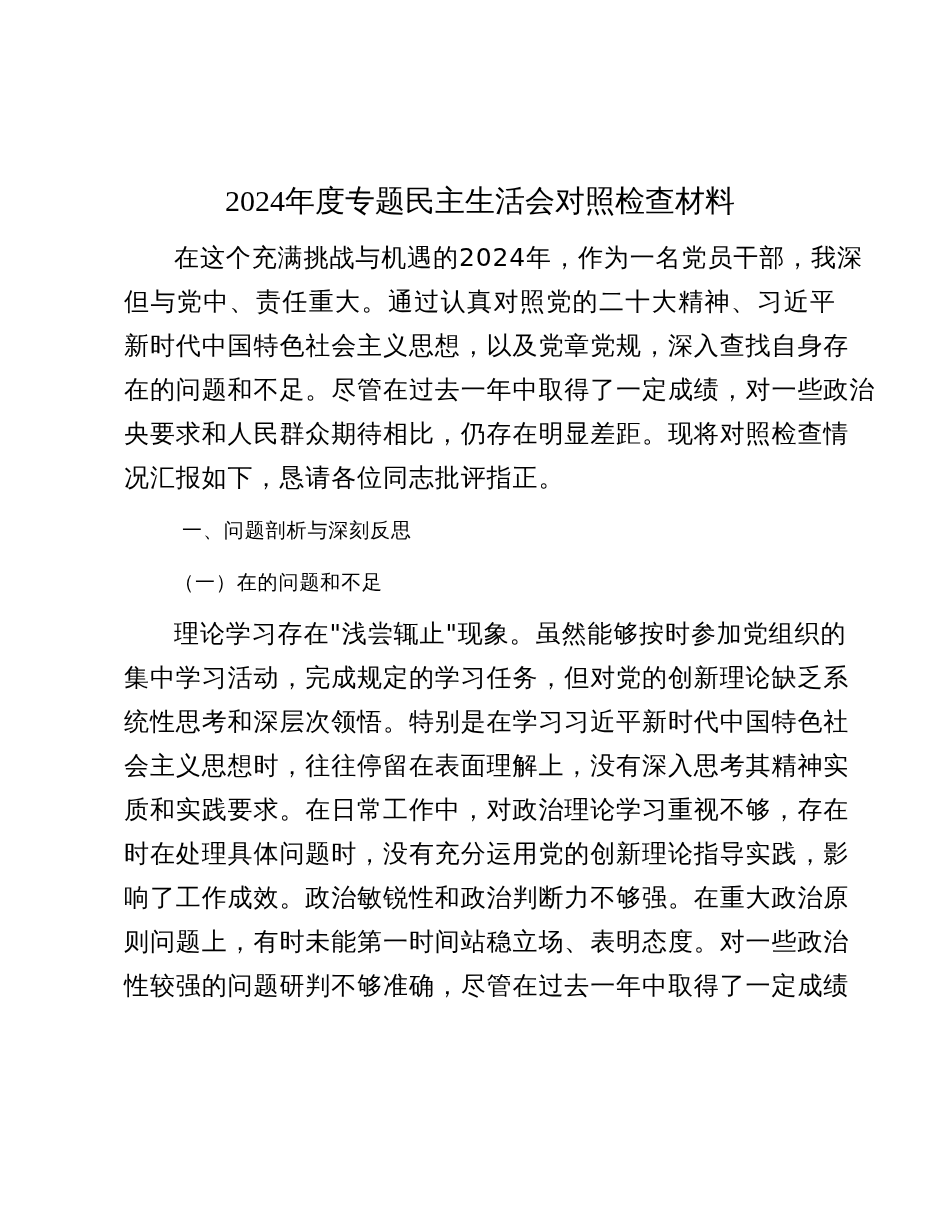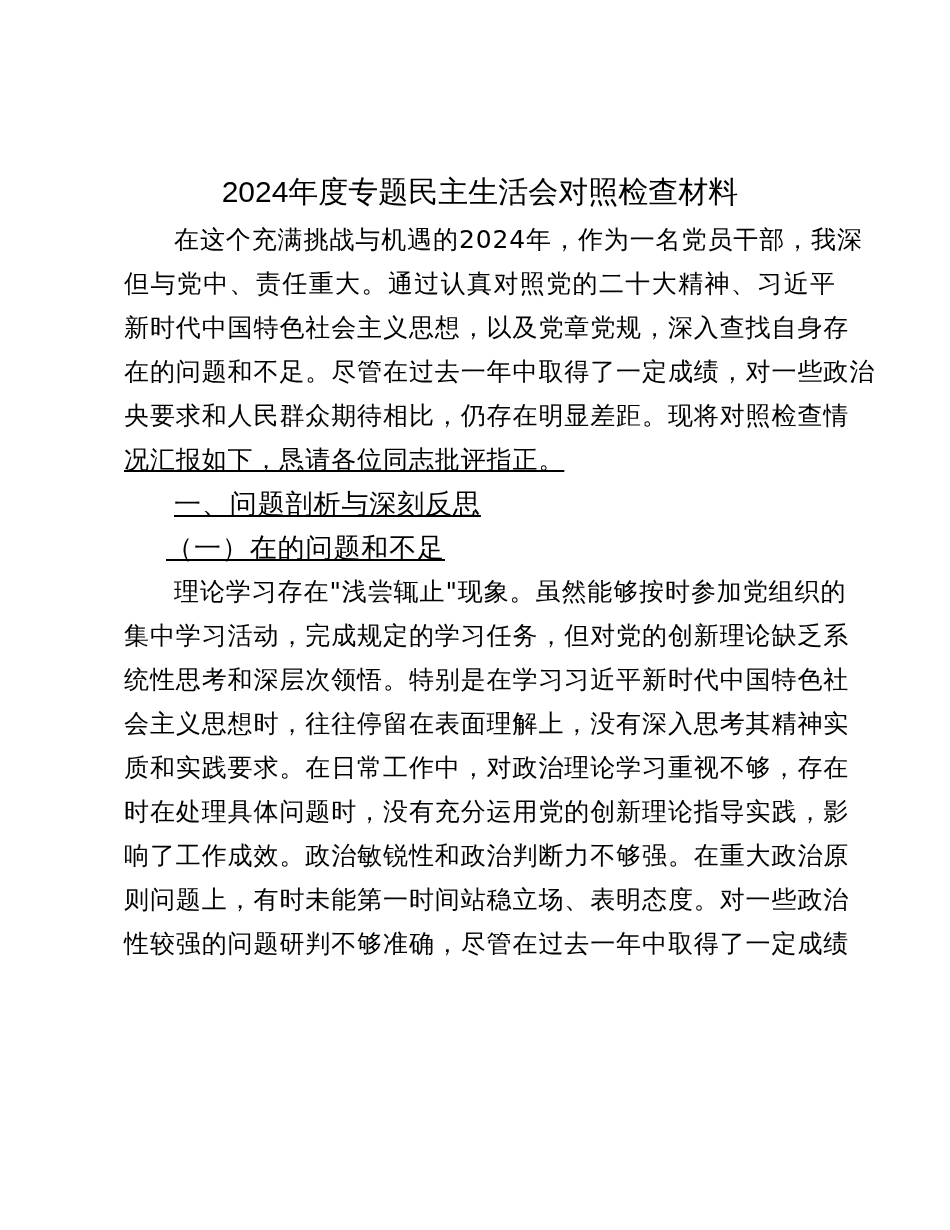--- a/index.html
+++ b/index.html
@@ -15,47 +15,46 @@
       color: #000000;
       font-family: "DejaVu Sans", "Liberation Sans", sans-serif;
     }
     .page {
       position: absolute;
       left: 124px;
       top: 166px;
       width: 712px;
     }
     .doc-title {
-      margin: 4px;
+      margin: 13px;
       text-align: center;
       font-size: 30px;
       font-weight: normal;
       line-height: 44px;
       height: 44px;
       letter-spacing: 0px;
       white-space: nowrap;
-      font-family: Liberation Sans, sans-serif;
+      font-family: Liberation Serif, serif;
     }
     .heading {
-      margin: 0;
-      font-size: 27px;
+      margin: 8px;
+      font-size: 20px;
       line-height: 44px;
       text-indent: 2em;
       letter-spacing: 0.9px;
       font-weight: normal;
     }
     .line {
       display: block;
       white-space: nowrap;
       text-align-last: justify;
       text-align: justify;
     }
     .line.last {
       text-align-last: left;
-      text-decoration: underline;
     }
     .line.indent {
       padding-left: 50px;
     }
   </style>
 </head>
 <body>
 
 <div class="page">
 

